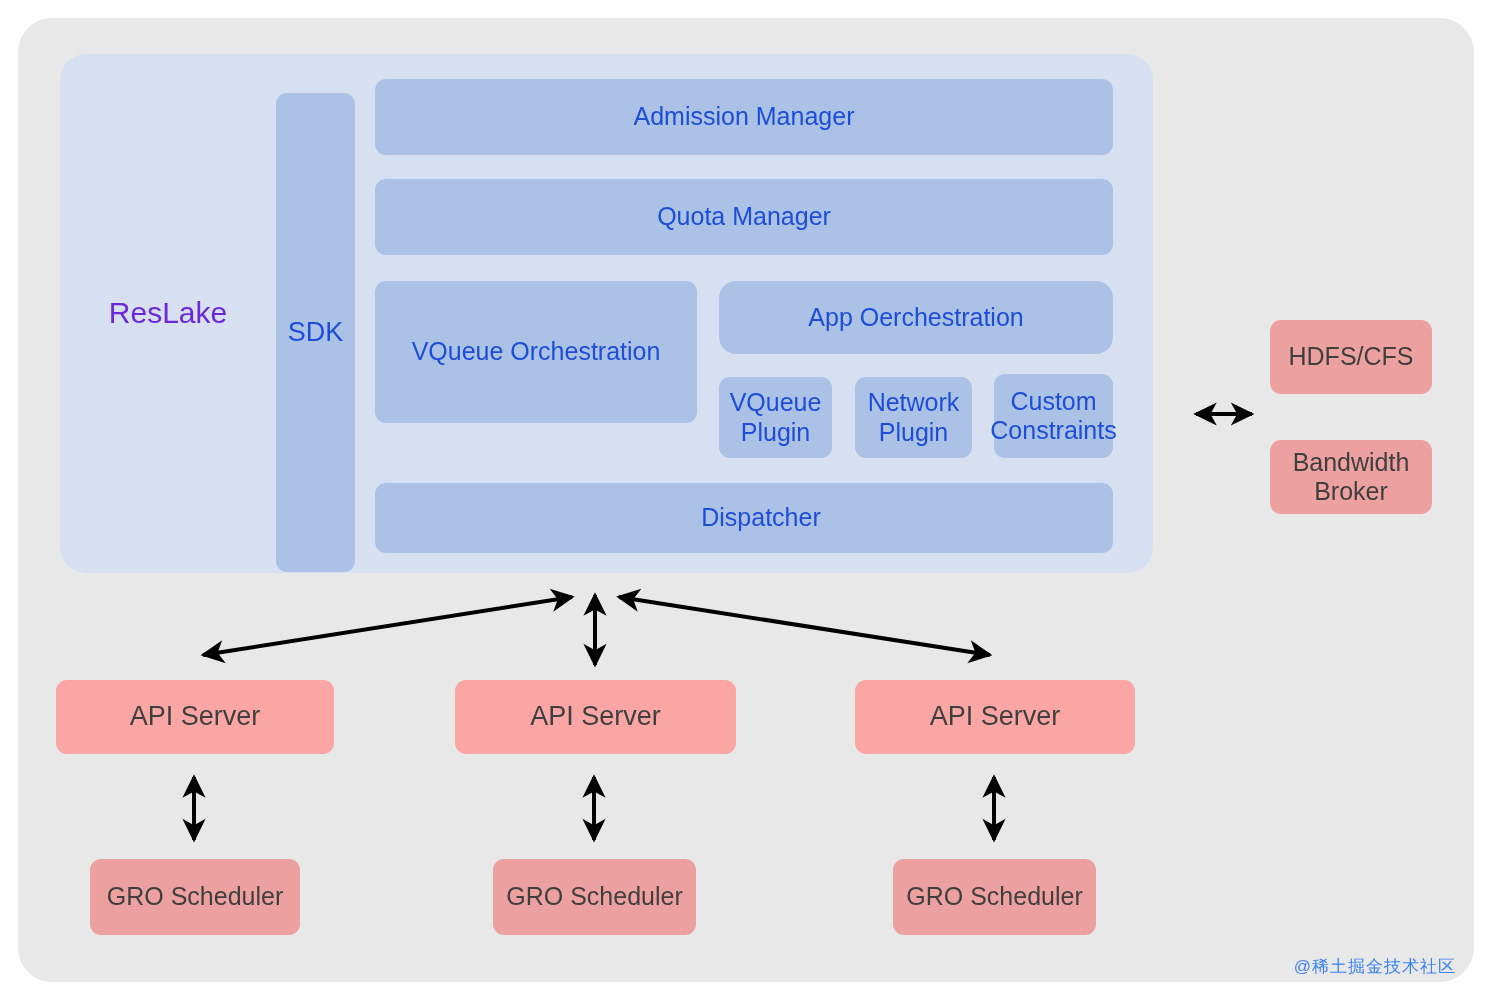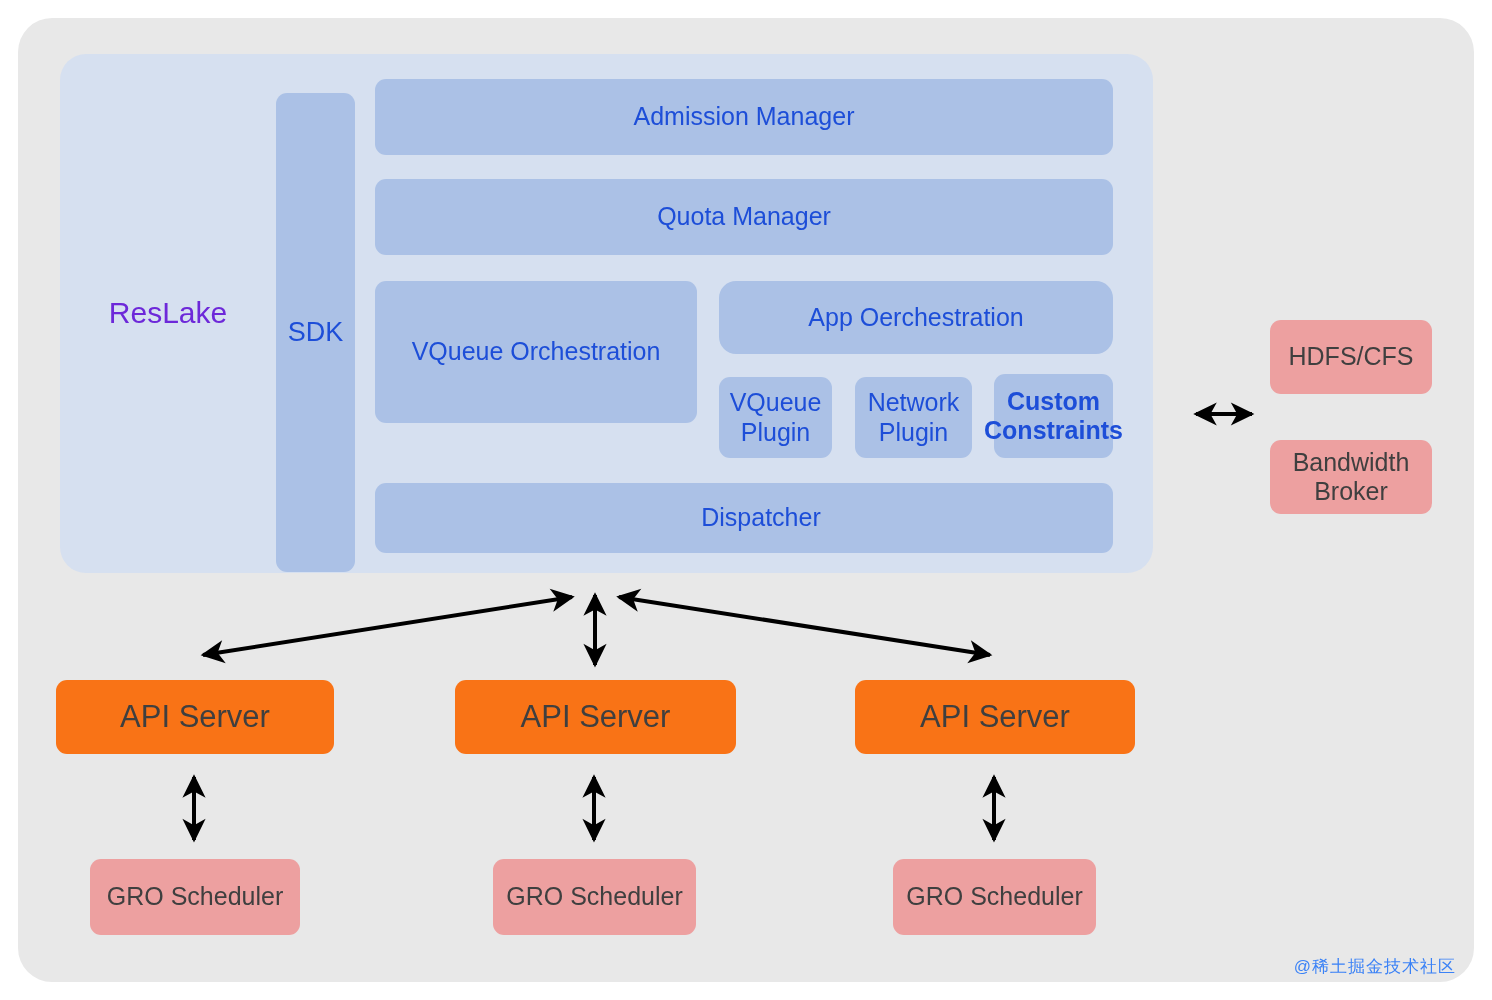--- a/index.html
+++ b/index.html
@@ -52,23 +52,23 @@
     border-radius: 11px;
     font-size: 25px;
   }
   .pink-blk {
     background: #eda0a0;
     border-radius: 11px;
     font-size: 25px;
     color: #3f3f3f;
   }
   .yellow-blk {
-    background: #f97316;
+    background: #fca5a5;
     border-radius: 11px;
-    font-size: 31px;
+    font-size: 27px;
     color: #3f3f3f;
   }
   .plain-label {
     position: absolute;
     display: flex;
     align-items: center;
     justify-content: center;
     color: #6d28d9;
   }
 
@@ -77,21 +77,21 @@
   #sdk-col         { left: 276px; top: 74px;  width: 79px;  height: 479px; font-size: 27px; border-radius: 11px; margin-top: 19px; }
 
   #admission-mgr   { left: 375px; top: 79px;  width: 738px; height: 76px; }
   #quota-mgr       { left: 375px; top: 179px; width: 738px; height: 76px; }
 
   #vqueue-orch     { left: 375px; top: 281px; width: 322px; height: 142px; }
   #app-orch        { left: 719px; top: 281px; width: 394px; height: 73px; border-radius: 17px; }
   #storage-plugin  { left: 719px; top: 377px; width: 113px; height: 81px; }
   #network-plugin  { left: 855px; top: 377px; width: 117px; height: 81px; }
   #custom-constr   { left: 994px; top: 374px; width: 119px; height: 84px; }
-  #custom-constr .overflow-text { width: 190px; display: block; font-weight: bold; }
+  #custom-constr .overflow-text { width: 190px; display: block; }
 
   #dispatcher      { left: 375px; top: 483px; width: 738px; height: 70px; padding-left: 34px; }
 
   #hdfs-cfs        { left: 1270px; top: 320px; width: 162px; height: 74px; }
   #bandwidth-brk   { left: 1270px; top: 440px; width: 162px; height: 74px; }
 
   #api-server-0    { left: 56px;  top: 680px; width: 278px; height: 74px; }
   #api-server-1    { left: 455px; top: 680px; width: 281px; height: 74px; }
   #api-server-2    { left: 855px; top: 680px; width: 280px; height: 74px; }
 

